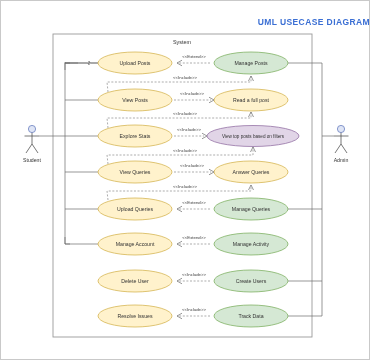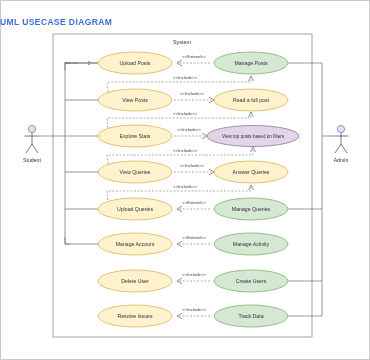--- a/index.html
+++ b/index.html
@@ -47,21 +47,21 @@
     font-family: "Liberation Sans", sans-serif;
     font-size: 5.4px;
     fill: #333333;
     text-anchor: middle;
   }
   .page-title {
     position: absolute;
     top: 17px;
     left: 0;
     width: 370px;
-    text-align: left;
+    text-align: right;
     font-family: "Liberation Sans", sans-serif;
     font-size: 8.5px;
     font-weight: bold;
     letter-spacing: 0.4px;
     color: #3b6fd4;
   }
   .edge { stroke: #6b6b6b; stroke-width: 0.7; fill: none; }
   .edge-dashed { stroke: #8a8a8a; stroke-width: 0.7; fill: none; stroke-dasharray: 2 1.6; }
   .boundary { fill: none; stroke: #9a9a9a; stroke-width: 0.9; }
   .page-border { fill: none; stroke: #c9c9c9; stroke-width: 1; }

